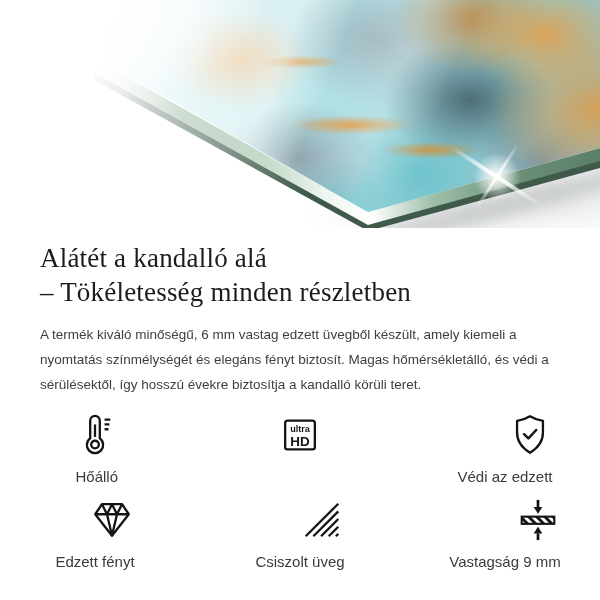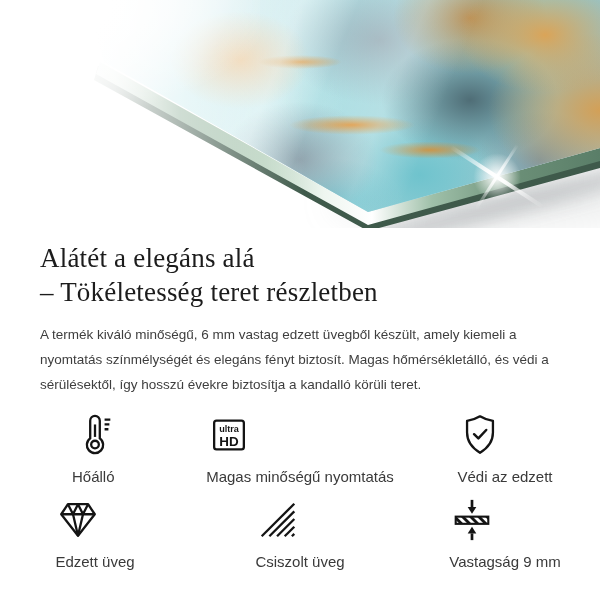--- a/index.html
+++ b/index.html
@@ -58,21 +58,21 @@
     background:radial-gradient(circle,#ffffff 0%,rgba(255,255,255,.6) 30%,rgba(255,255,255,0) 70%);}
   
   .content{padding:0 40px;}
   .title{margin:13px 0 0;font-family:"Liberation Serif",serif;font-weight:400;
     font-size:27px;line-height:34px;color:#1c1c1c;letter-spacing:.2px;}
   .title span{display:block;}
   .description{margin:13px 0 0;max-width:540px;font-size:13.5px;line-height:25px;color:#3e3e3e;}
   
   .features{margin:15px -10px 0;display:grid;grid-template-columns:130px 1fr 130px;
     justify-items:center;row-gap:12px;}
-  .feature{display:flex;flex-direction:column;align-items:flex-start;}
+  .feature{display:flex;flex-direction:column;align-items:flex-end;}
   .feature svg{display:block;}
   .feature-label{margin-top:10px;font-size:15px;color:#3a3a3a;white-space:nowrap;}
   .ico{stroke:#141414;fill:none;stroke-width:2.4;}
   .ico text{stroke:none;fill:#141414;font-family:"Liberation Sans",sans-serif;}
 </style>
 </head>
 <body>
 
 <section class="hero">
   <div class="glass-shadow-broad"></div>
@@ -86,22 +86,22 @@
   <div class="fade-topleft"></div>
   <div class="sparkle">
     <div class="ray-a"></div>
       <div class="ray-b"></div>
       <div class="glow"></div>
   </div>
 </section>
 
 <main class="content">
   <h1 class="title">
-    <span>Alátét a elegáns alá</span>
-    <span>– Tökéletesség teret részletben</span>
+    <span>Alátét a kandalló alá</span>
+    <span>– Tökéletesség minden részletben</span>
   </h1>
   <p class="description">A termék kiváló minőségű, 6 mm vastag edzett üvegből készült, amely kiemeli a nyomtatás színmélységét és elegáns fényt biztosít. Magas hőmérsékletálló, és védi a sérülésektől, így hosszú évekre biztosítja a kandalló körüli teret.</p>
 
   <div class="features">
 
     <div class="feature">
       <svg class="ico" width="46" height="46" viewBox="0 0 48 48">
         <path d="M19 27.5 a8.5 8.5 0 1 0 10 0 L29 9 a5 5 0 0 0 -10 0 Z"></path>
         <line x1="24" y1="13" x2="24" y2="26"></line>
         <circle cx="24" cy="34" r="4"></circle>
@@ -109,39 +109,38 @@
       </svg>
       <span class="feature-label">Hőálló</span>
     </div>
 
     <div class="feature">
       <svg class="ico" width="46" height="46" viewBox="0 0 48 48">
         <rect x="8.5" y="9" width="31" height="30" rx="2.5"></rect>
         <text x="24" y="21" text-anchor="middle" font-size="9.5" font-weight="700">ultra</text>
         <text x="24" y="35" text-anchor="middle" font-size="14" font-weight="700">HD</text>
       </svg>
-      <span class="feature-label">Magas minőségű nyomtatás</span>
     </div>
 
     <div class="feature">
       <svg class="ico" width="46" height="46" viewBox="0 0 48 48" stroke-linejoin="round">
         <path d="M24 4.5 C20 7 15 8.6 10.5 9.2 L10.5 21.5 C10.5 31.5 16 37.8 24 42.5 C32 37.8 37.5 31.5 37.5 21.5 L37.5 9.2 C33 8.6 28 7 24 4.5 Z"></path>
         <path d="M17.8 23.2 L22.3 27.6 L30.5 18.8" stroke-linecap="round" stroke-width="2.6"></path>
       </svg>
       <span class="feature-label">Védi az edzett</span>
     </div>
 
     <div class="feature">
       <svg class="ico" width="46" height="46" viewBox="0 0 48 48" stroke-width="2.2" stroke-linejoin="round">
         <path d="M13.5 7.5 H34.5 L41.5 18 L24 40.5 L6.5 18 Z"></path>
         <path d="M6.5 18 H41.5"></path>
         <path d="M13.5 7.5 L18.8 18 M24 7.5 L18.8 18 M24 7.5 L29.2 18 M34.5 7.5 L29.2 18"></path>
         <path d="M18.8 18 L24 40.5 M29.2 18 L24 40.5"></path>
       </svg>
-      <span class="feature-label">Edzett üveg</span>
+      <span class="feature-label">Edzett fényt</span>
     </div>
 
     <div class="feature">
       <svg class="ico" width="46" height="46" viewBox="0 0 48 48" stroke-width="4">
         <path d="M7 41 L41 7"></path>
         <path d="M15 41 L41 15"></path>
         <path d="M23 41 L41 23"></path>
         <path d="M31 41 L41 31"></path>
         <path d="M38.5 41 L41 38.5"></path>
       </svg>

